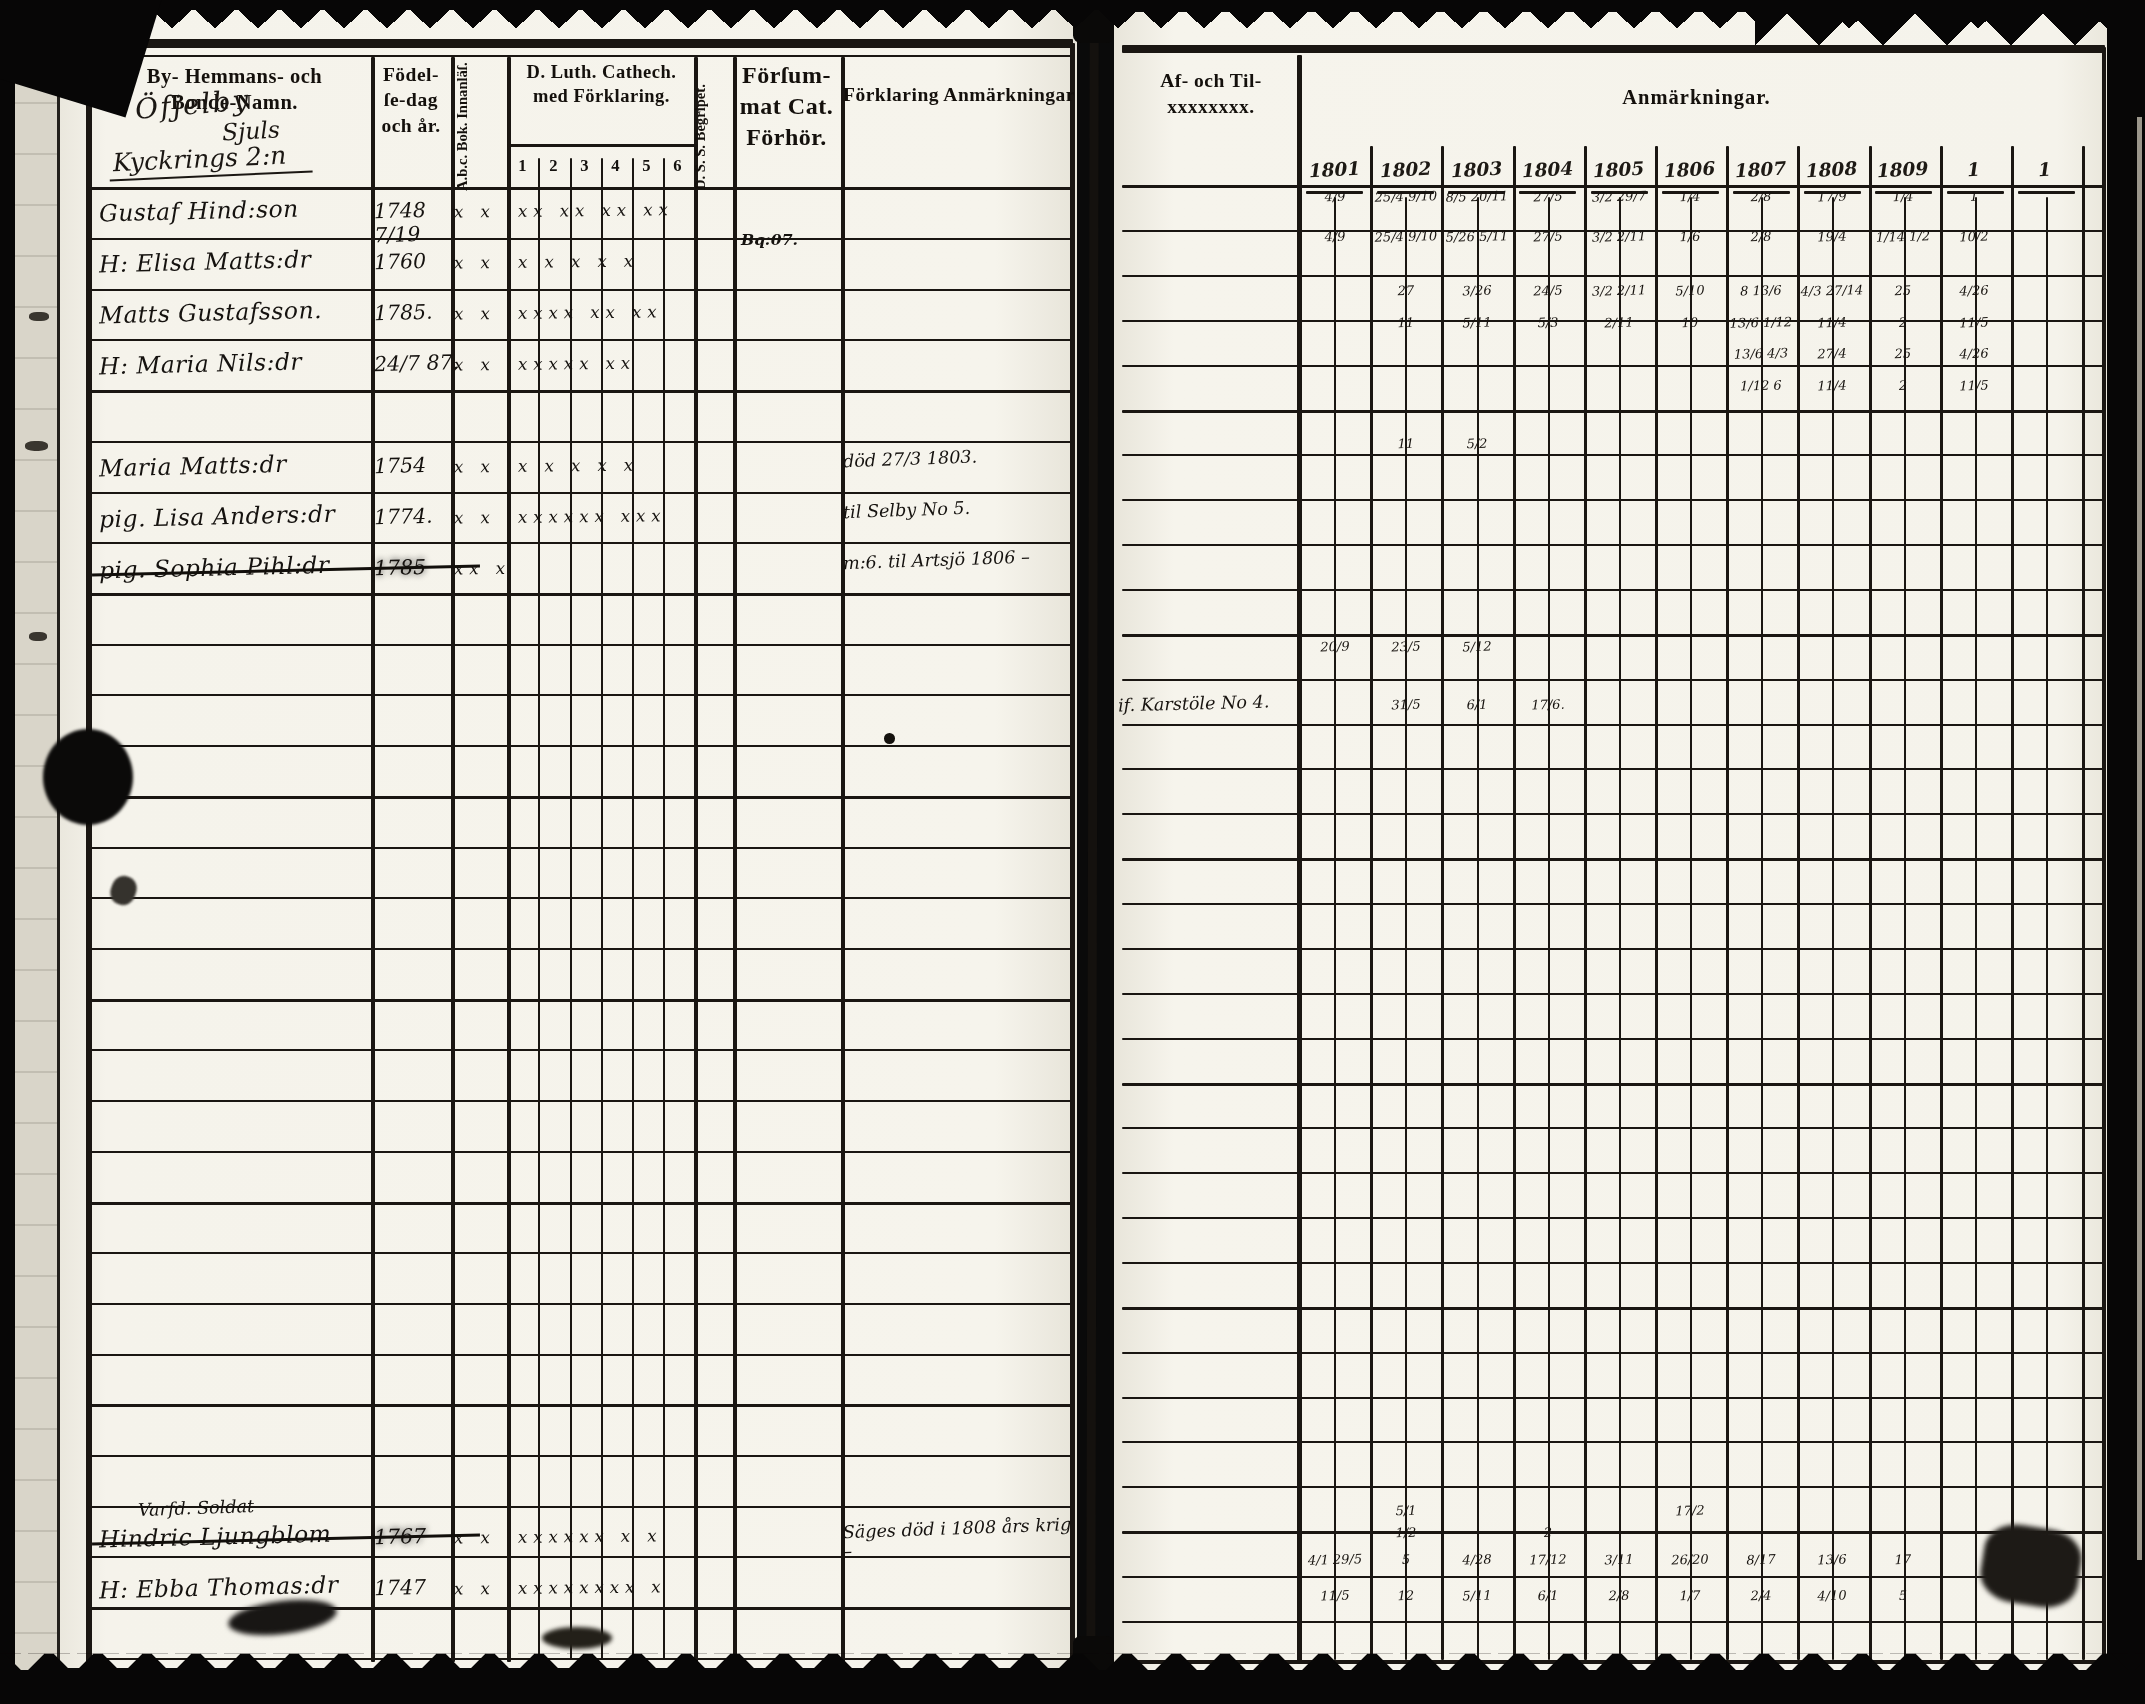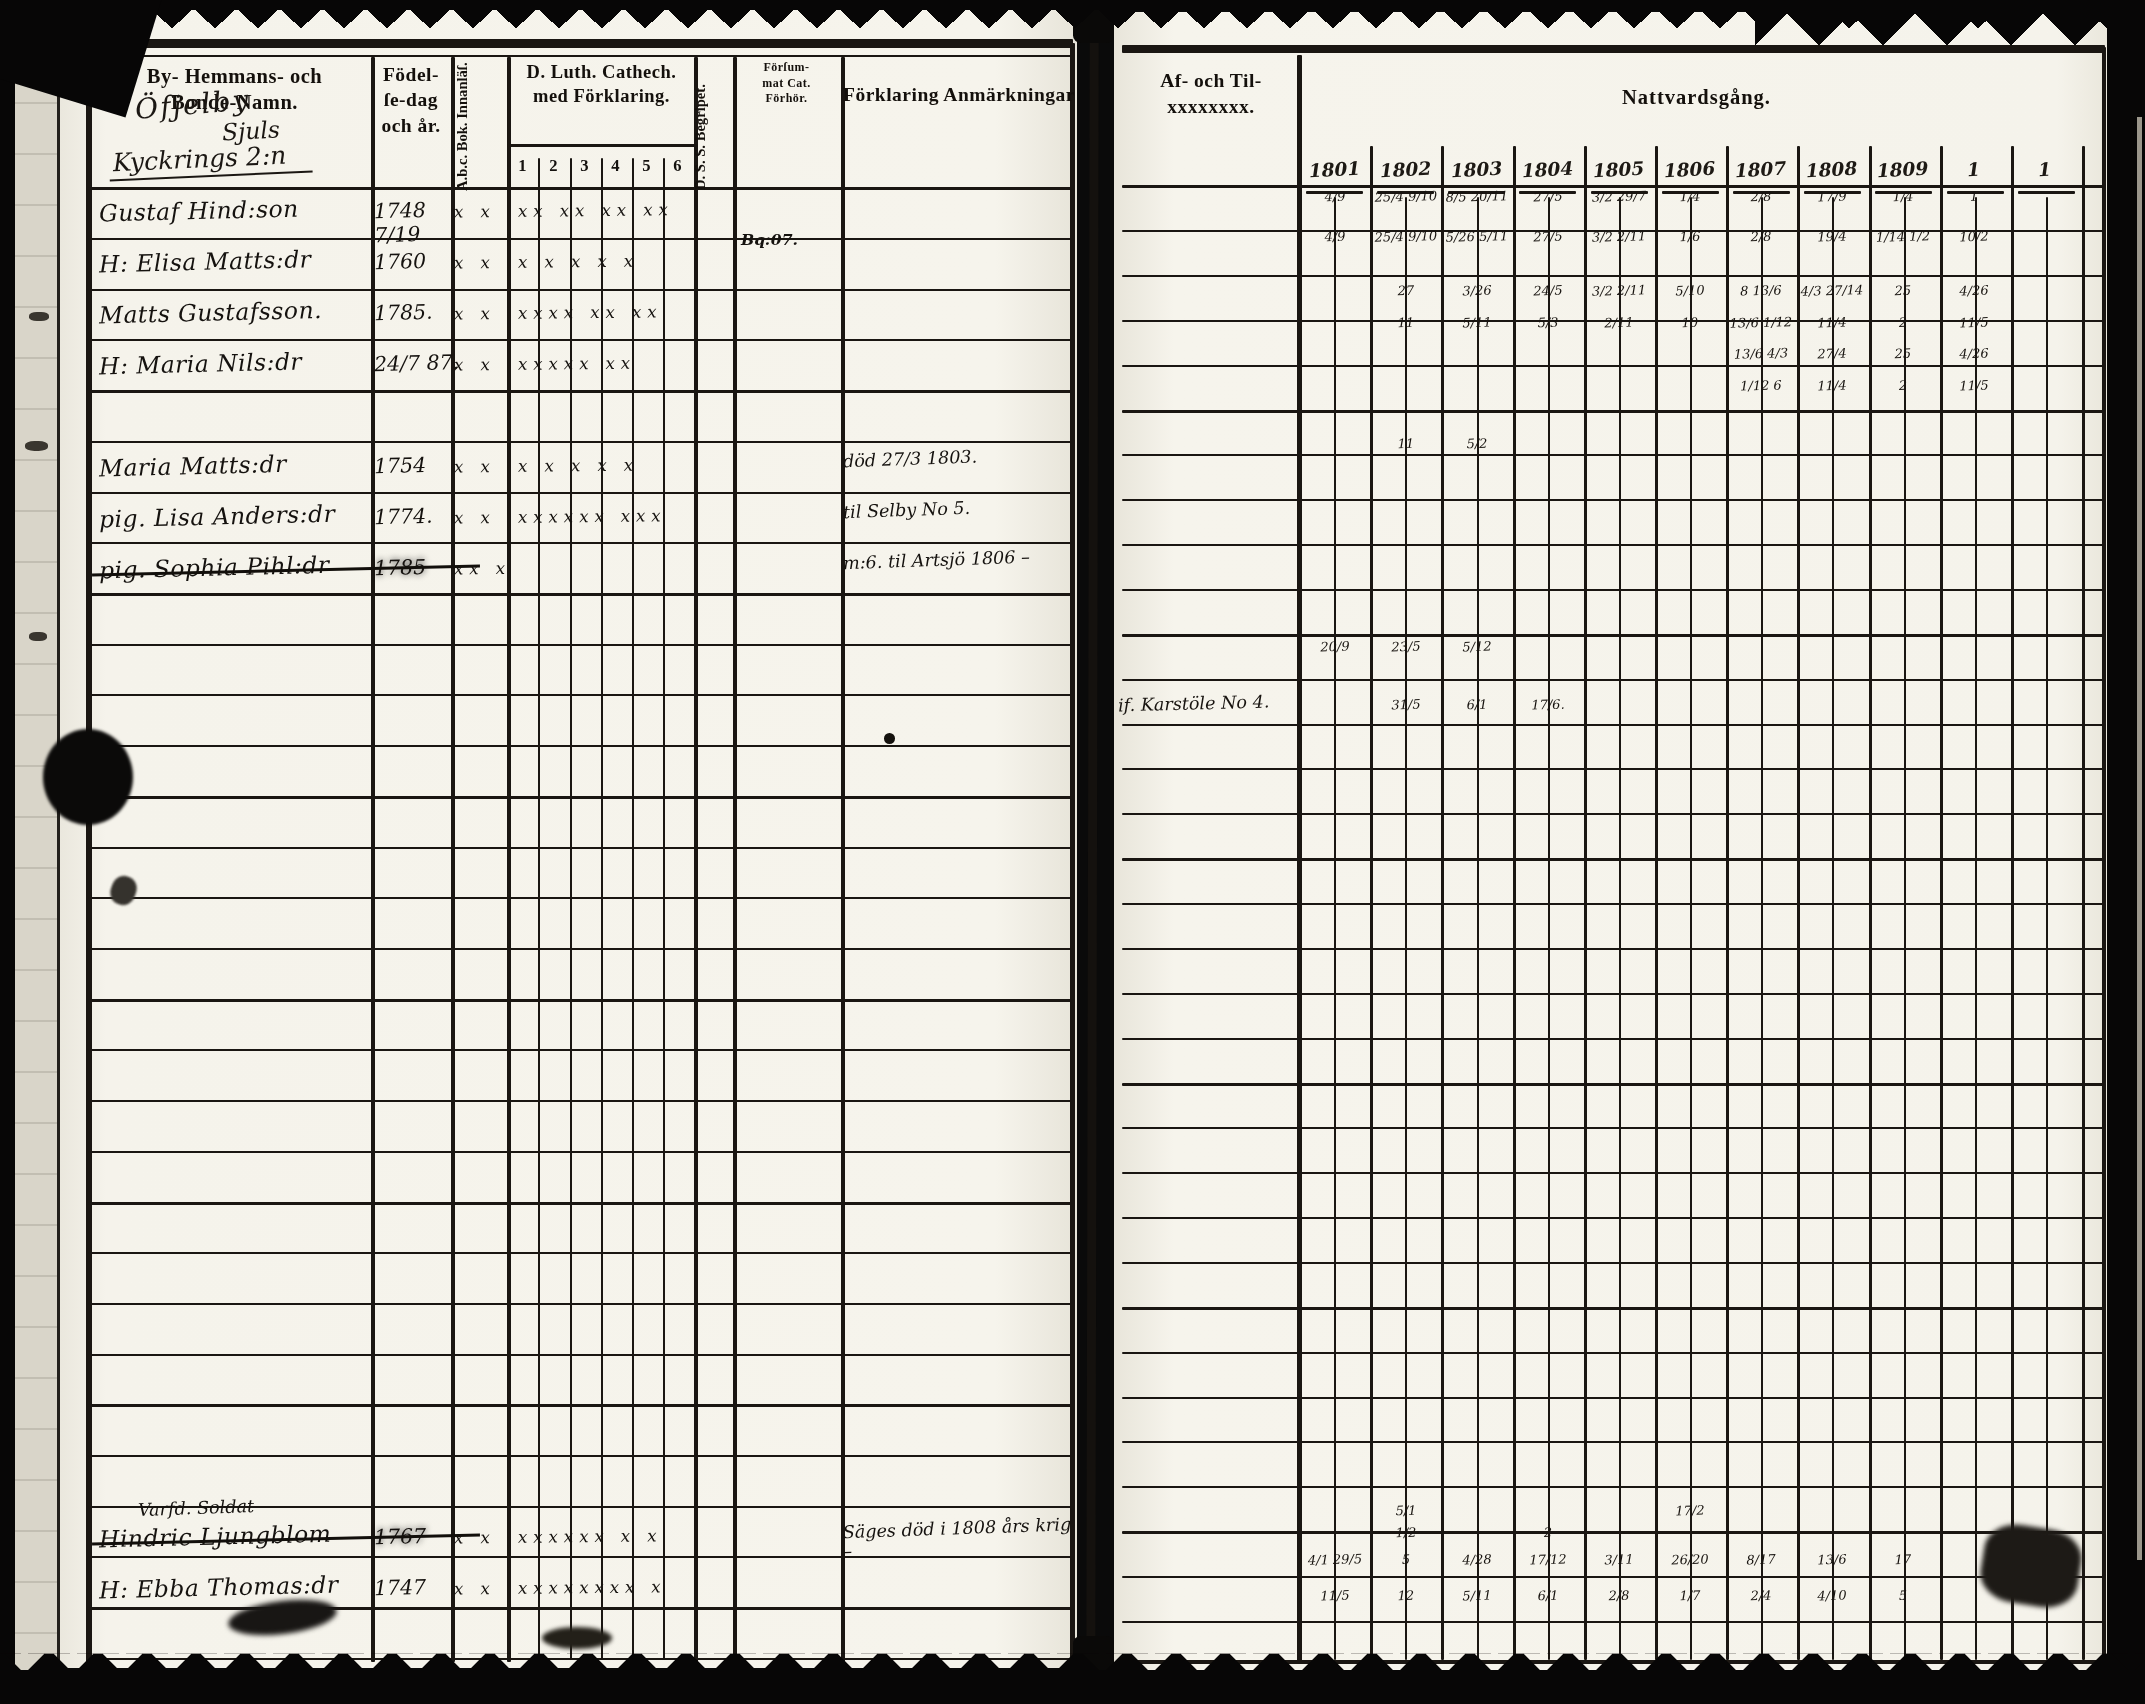--- a/index.html
+++ b/index.html
@@ -21,21 +21,21 @@
   .gutter-blob.bottom{top:1636px;height:68px;}
   #grid{position:absolute;left:0;top:0;width:0;height:0;z-index:2;}
   .gl{position:absolute;background:#1a1612;border-radius:1px;}
 
   
   .print{position:absolute;z-index:3;font-weight:bold;white-space:pre-line;text-align:center;
     color:#14100c;letter-spacing:0.5px;}
   .h-name{left:98px;top:64px;width:273px;font-size:20.5px;line-height:1.25;}
   .h-birth{left:372px;top:62px;width:78px;font-size:19.5px;line-height:1.3;}
   .h-cat{left:509px;top:60px;width:185px;font-size:18.5px;line-height:1.3;}
-  .h-missed{left:735px;top:60px;width:103px;font-size:12px;line-height:1.3;}
+  .h-missed{left:735px;top:60px;width:103px;font-size:24px;line-height:1.3;}
   .h-remarks{left:843px;top:84px;width:232px;font-size:19.5px;}
   .h-move{left:1127px;top:68px;width:168px;font-size:19.5px;line-height:1.35;}
   .h-natt{left:1482px;top:86px;width:429px;font-size:20.5px;letter-spacing:1px;}
   .vert{position:absolute;z-index:3;font-weight:bold;font-size:14.6px;color:#14100c;
     writing-mode:vertical-rl;transform:rotate(180deg);text-align:center;line-height:1.05;}
   .v-abc{left:455px;top:60px;width:49px;height:133px;}
   .v-dss{left:693px;top:59px;width:39px;height:156px;}
 
   
   .hand{font-family:"DejaVu Serif",serif;font-style:italic;color:#1b1713;z-index:3;position:absolute;}
@@ -344,21 +344,21 @@
       </div>
     </div>
 
   <div class="repeat-host">
 
   <span class="missed-note" style="--row: 0.8; --col: 0;">Bq:07.</span>
     </div>
 
   <div class="print h-move">Af- och Til-
 xxxxxxxx.</div>
-  <div class="print h-natt">Nattvardsgång.</div>
+  <div class="print h-natt">Anmärkningar.</div>
 
   <div class="repeat-host">
 
   <span class="year" style="--row: 0; --col: 0;">1801</span>
       <span class="year" style="--row: 0; --col: 1;">1802</span>
       <span class="year" style="--row: 0; --col: 2;">1803</span>
       <span class="year" style="--row: 0; --col: 3;">1804</span>
       <span class="year" style="--row: 0; --col: 4;">1805</span>
       <span class="year" style="--row: 0; --col: 5;">1806</span>
       <span class="year" style="--row: 0; --col: 6;">1807</span>

